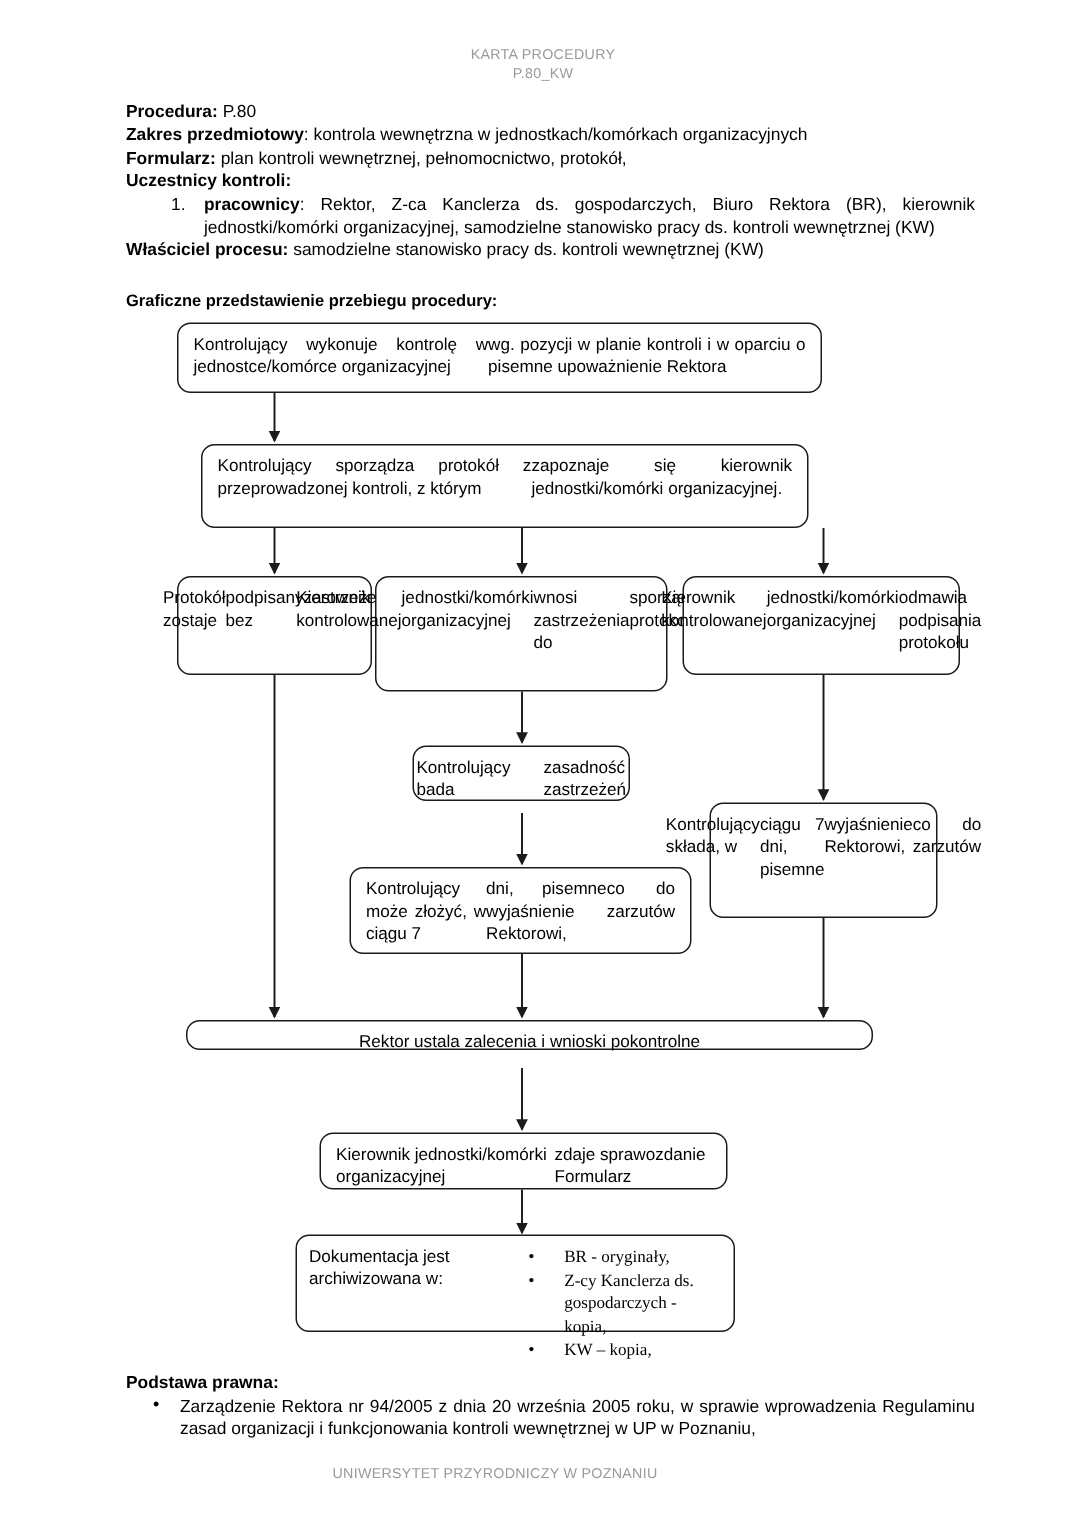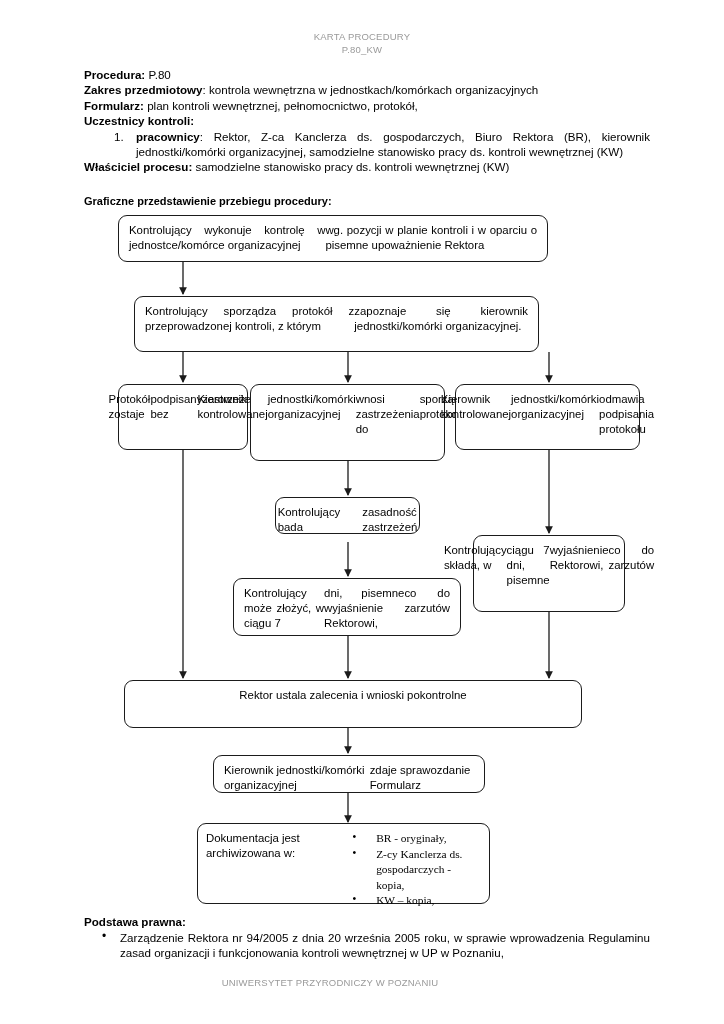--- a/index.html
+++ b/index.html
@@ -242,30 +242,30 @@
   <span class="t">co do zarzutów</span>
 </div>
 
 <div class="box just" style="left:473px; top:535px; width:152px; height:77px;">
   <span class="t">Kontrolujący składa, w</span>
   <span class="t">ciągu 7 dni, pisemne</span>
   <span class="t">wyjaśnienie Rektorowi,</span>
   <span class="t">co do zarzutów</span>
 </div>
 
-<div class="box ctr" style="left:124px; top:680px; width:458px; height:48px;">
+<div class="box ctr" style="left:124px; top:680px; width:458px; height:20px;">
   <span class="t">Rektor ustala zalecenia i wnioski pokontrolne</span>
 </div>
 
 <div class="box" style="left:213px; top:755px; width:272px; height:38px;">
   <span class="t">Kierownik jednostki/komórki organizacyjnej</span>
   <span class="t">zdaje sprawozdanie Formularz</span>
 </div>
 
-<div class="box" style="left:197px; top:823px; width:293px; height:81px; padding:7px 8px;">
+<div class="box" style="left:197px; top:823px; width:293px; height:65px; padding:7px 8px;">
   <span class="t">Dokumentacja jest archiwizowana w:</span>
   <ul class="doclist">
     <li>BR - oryginały,</li>
     <li>Z-cy Kanclerza ds. gospodarczych - kopia,</li>
     <li>KW – kopia,</li>
   </ul>
 </div>
 
 <div class="legal-title">Podstawa prawna:</div>
 <ul class="legal-list">

